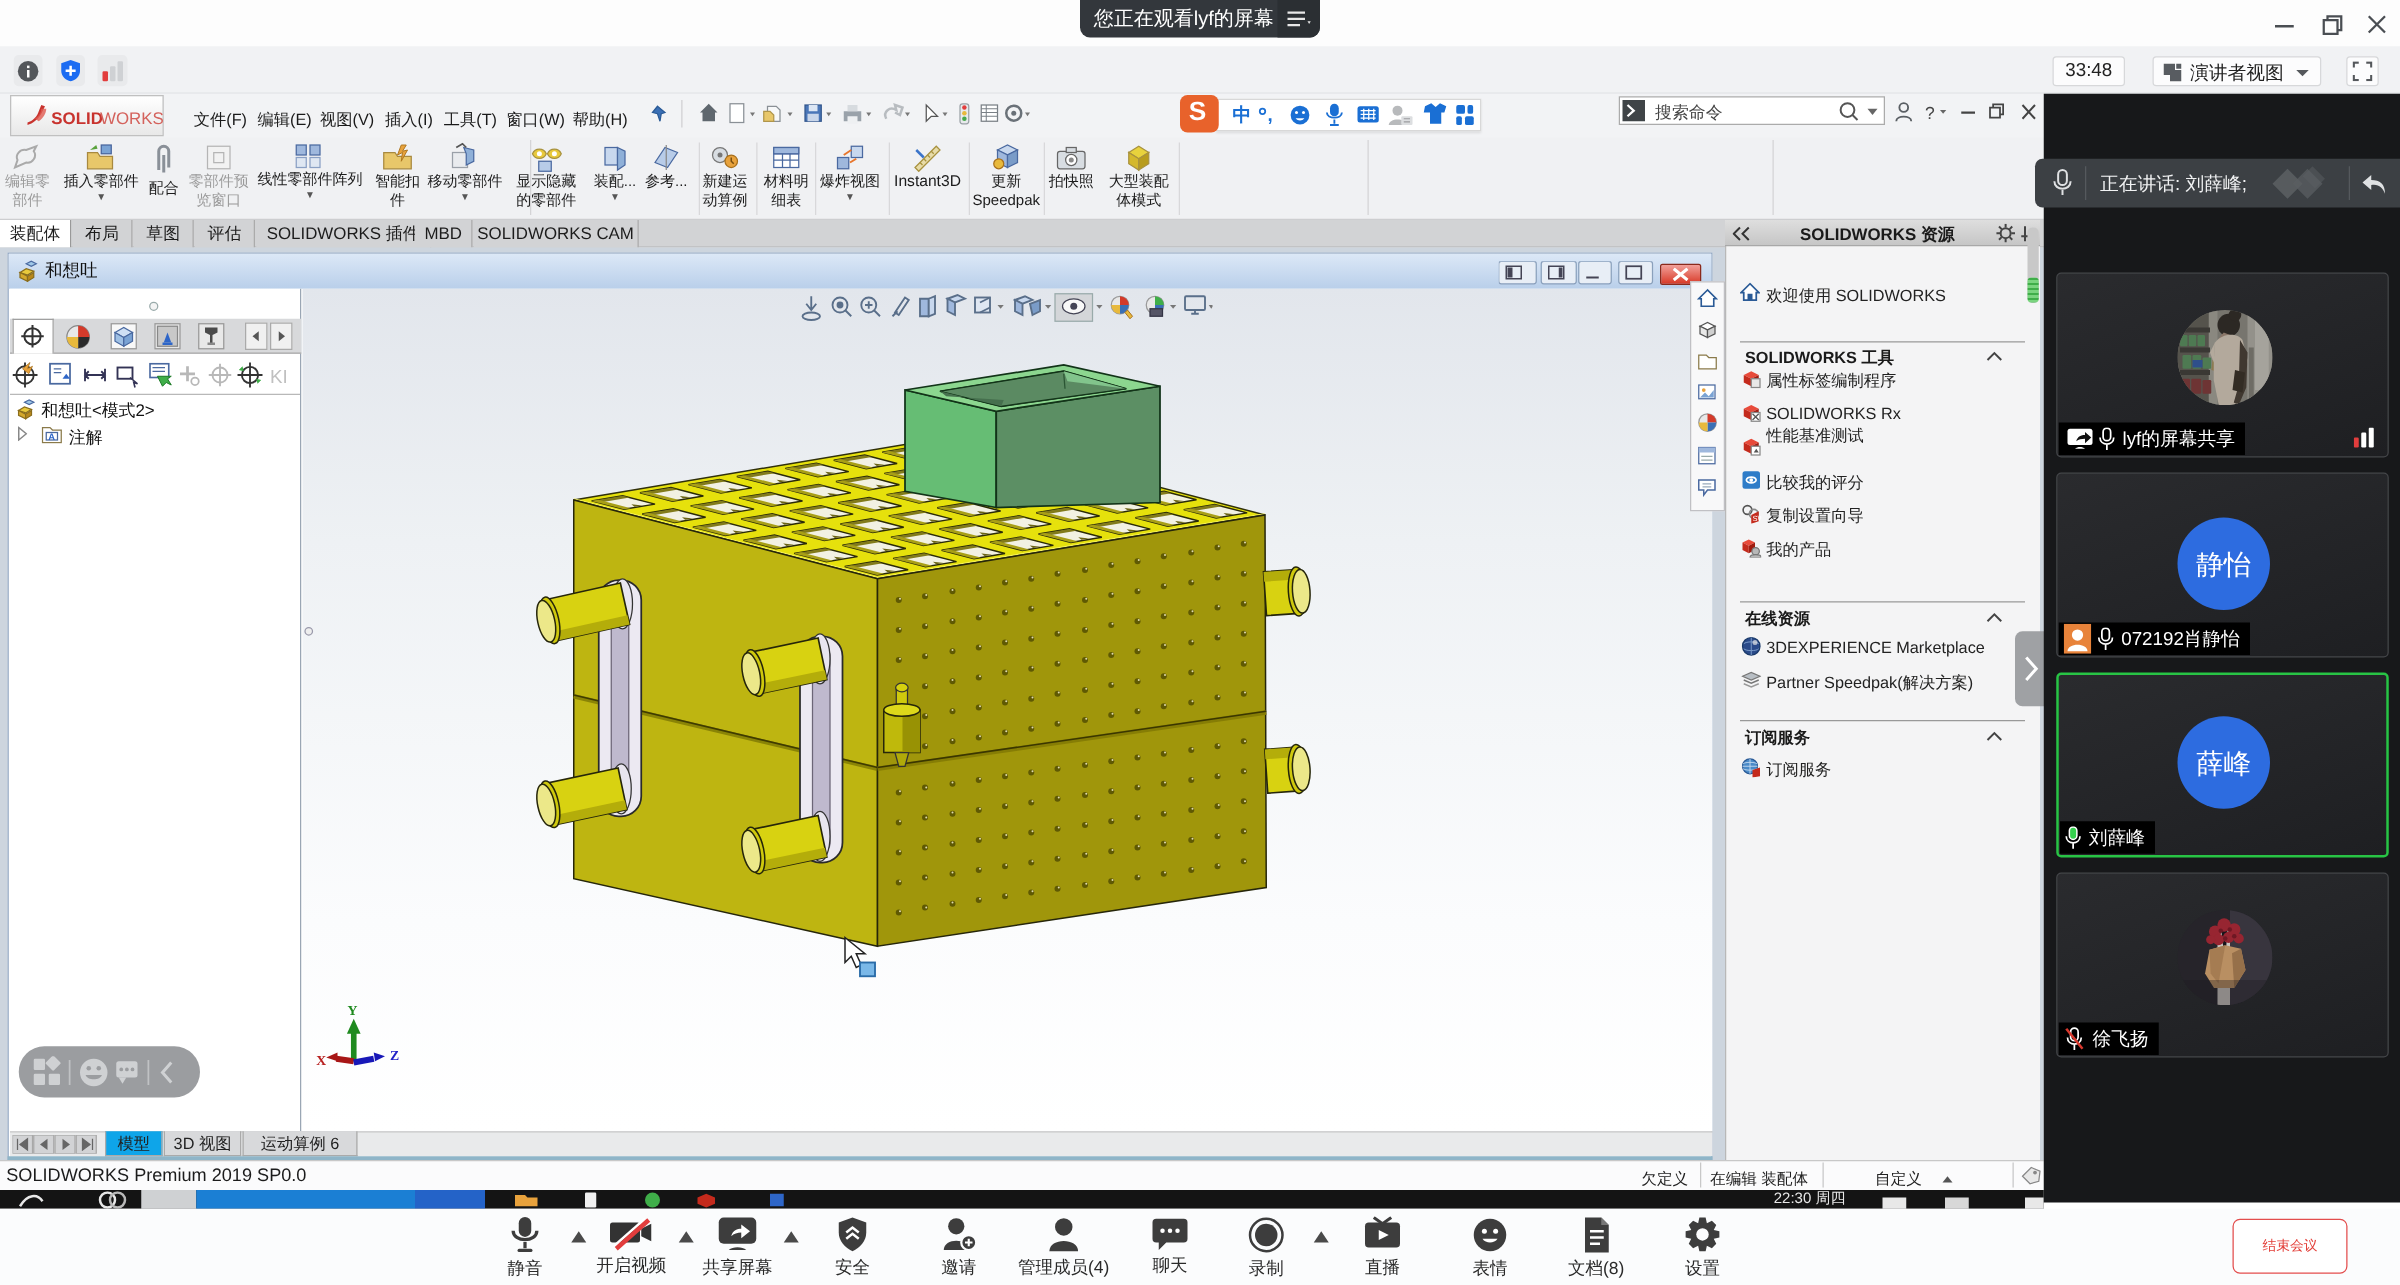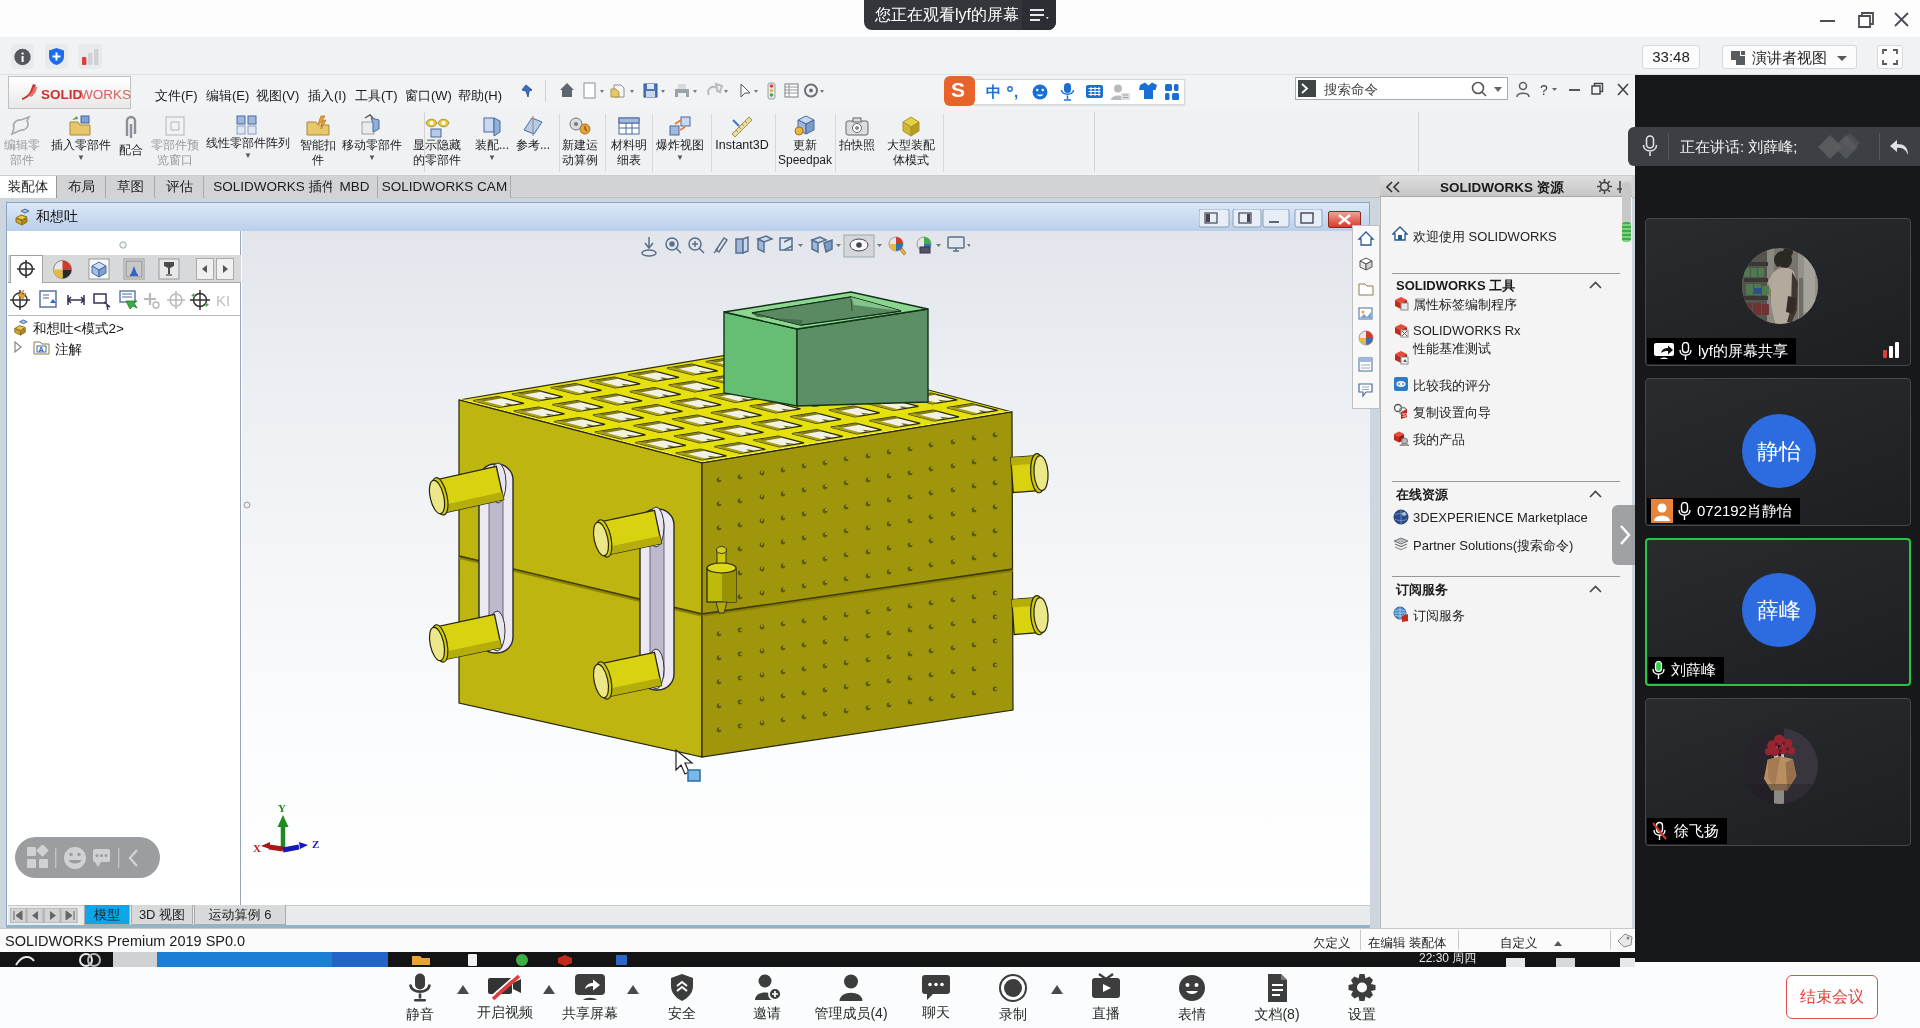--- a/index.html
+++ b/index.html
@@ -1189,21 +1189,21 @@
     <circle cx="8" cy="8" r="7" fill="none" stroke="#1a3a6a"></circle>
     <path d="M2 6c2-2 10-2 12 0M2 10c2 2 10 2 12 0M8 1v14" stroke="#7a9ac8" stroke-width="0.8" fill="none"></path>
     <circle cx="11" cy="5" r="2" fill="#e8e8e8" opacity="0.7"></circle>
   </svg>
 <span class="rt" style="top:510px">3DEXPERIENCE Marketplace</span>
 <svg class="ri" style="top:536px" viewBox="0 0 16 16">
     <path d="M1 5l7-3 7 3-7 3z" fill="#b8bec4" stroke="#777"></path>
     <path d="M2 8l6 2.5L14 8" fill="none" stroke="#777" stroke-width="1.2"></path>
     <path d="M2 11l6 2.5L14 11" fill="none" stroke="#999" stroke-width="1.2"></path>
   </svg>
-<span class="rt" style="top:537px">Partner Solutions(搜索命令)</span>
+<span class="rt" style="top:537px">Partner Speedpak(解决方案)</span>
 <div class="ab" style="left:1392px;top:576px;width:228px;height:1px;background:#999"></div>
 <span class="ab tx" style="left:1396px;top:581px;font-size:13px;font-weight:bold;color:#1a1a1a">订阅服务</span>
 <svg class="ab" style="left:1589px;top:585px" width="13" height="8">
     <path d="M1 7l5.5-5.5L12 7" stroke="#444" stroke-width="1.6" fill="none"></path>
   </svg>
 <svg class="ri" style="top:606px" viewBox="0 0 16 16">
     <circle cx="7" cy="7" r="6" fill="#4a8ac8" stroke="#2a5a96"></circle>
     <path d="M1.5 5c2-1.5 9-1.5 11 0M1.5 9c2 1.5 9 1.5 11 0M7 1v12M1 7h12" stroke="#c8dcf0" stroke-width="0.7" fill="none"></path>
     <path d="M9 10l6-2v7l-6 1z" fill="#c42a1c"></path>
   </svg>
@@ -1543,13 +1543,13 @@
     </svg>
     <div class="lb">文档(8)</div>
   </div>
 <div class="mb" style="left:1320px">
     <svg width="30" height="30" viewBox="0 0 30 30">
       <path d="M12.5 1h5l1 4.5 4-2 3.5 3.5-2 4L28.5 12v5l-4.5 1 2 4-3.5 3.5-4-2L17.5 28h-5l-1-4.5-4 2L4 22l2-4-4.5-1v-5L6 11l-2-4L7.5 3.5l4 2z" fill="#3d3d3d"></path>
       <circle cx="15" cy="14.5" r="5" fill="#fbfcfd"></circle>
     </svg>
     <div class="lb">设置</div>
   </div>
-<div class="ab tx" style="left:1786px;top:975px;width:92px;height:44px;border:1.5px solid #e34d4d;border-radius:6px;color:#e3403a;font-size:16px;text-align:center;line-height:42px;background:#fff">结束会议</div>
+<div class="ab tx" style="left:1786px;top:975px;width:92px;height:44px;border:1.5px solid #e34d4d;border-radius:6px;color:#e3403a;font-size:11px;text-align:center;line-height:42px;background:#fff">结束会议</div>
 
 </body></html>

